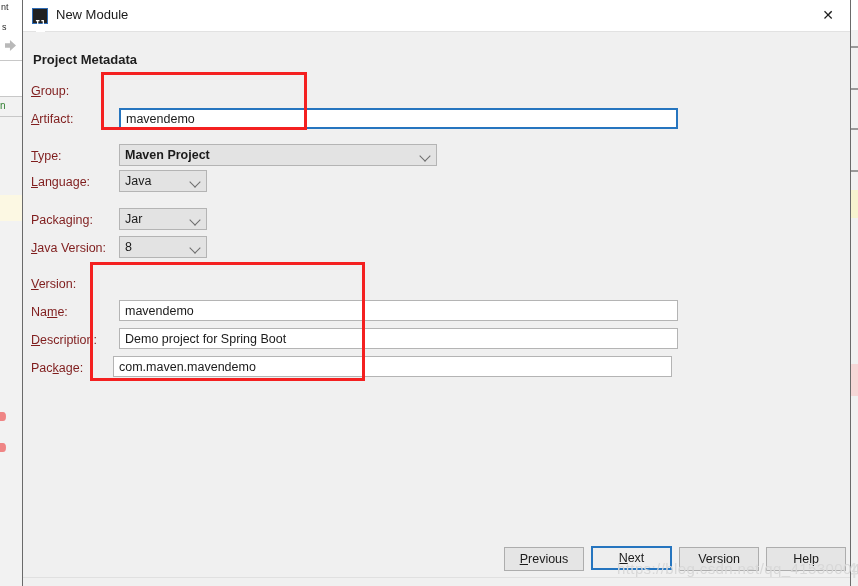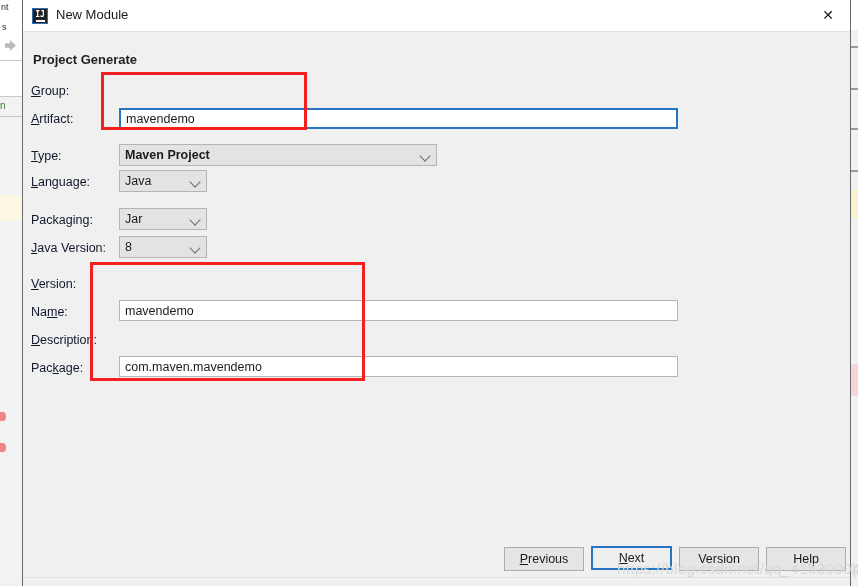--- a/index.html
+++ b/index.html
@@ -35,41 +35,41 @@
   }
   #titlebar{
     position:relative;height:31px;background:#ffffff;
     border-bottom:1px solid #e2e2e2;
   }
   #win-icon{
     position:absolute;left:9px;top:8px;width:16px;height:16px;
     background:#212121;border:1px solid #2f6cb5;box-sizing:border-box;
     color:#ffffff;font-size:8px;font-weight:bold;line-height:9px;
     text-align:center;font-family:"DejaVu Sans Mono",monospace;
-    padding-top:1px;
+    padding-top:11px;
   }
   #win-icon .ij-bar{display:block;width:9px;height:2px;background:#ffffff;margin:1px auto 0;}
   #win-title{
     position:absolute;left:33px;top:7px;font-size:13px;color:#1a1a1a;
   }
   #close-btn{
     position:absolute;right:0;top:0;width:44px;height:30px;
     display:flex;align-items:center;justify-content:center;
     font-size:14px;color:#1d1d1d;
   }
 
   
   #content{position:relative;height:554px;background:#f0f0f0;}
 
   #section-title{
     position:absolute;left:10px;top:20px;font-size:13px;font-weight:bold;color:#1e1e1e;
   }
 
   .row-label{
-    position:absolute;font-size:12.5px;color:#0f172a;white-space:nowrap;
+    position:absolute;font-size:12.5px;color:#7f1d1d;white-space:nowrap;
   }
   .row-label u{text-decoration:underline;}
 
   .textfield{
     position:absolute;background:#ffffff;border:1px solid #b4b4b4;
     box-sizing:border-box;font-size:12.5px;color:#1b1b1b;
     padding:0 5px;display:flex;align-items:center;height:21px;
   }
   .textfield.focused{border:2px solid #2675bf;}
 
@@ -133,21 +133,21 @@
 <div id="dialog">
 
   <div id="titlebar">
     <div id="win-icon">IJ<span class="ij-bar"></span></div>
     <div id="win-title">New Module</div>
     <div id="close-btn">✕</div>
   </div>
 
   <div id="content">
 
-    <div id="section-title">Project Generate</div>
+    <div id="section-title">Project Metadata</div>
 
     <div class="row-label" style="left:8px;top:52px"><u>G</u><span>roup:</span></div>
 
     <div class="row-label" style="left:8px;top:80px"><u>A</u><span>rtifact:</span></div>
     <div class="textfield focused" style="left:96px;top:76px;width:559px">
         <span>mavendemo</span>
       </div>
 
     <div class="row-label" style="left:8px;top:117px"><u>T</u><span>ype:</span></div>
     <div class="combo" style="left:96px;top:112px;width:318px">
@@ -174,23 +174,26 @@
     </div>
 
     <div class="row-label" style="left:8px;top:245px"><u>V</u><span>ersion:</span></div>
 
     <div class="row-label" style="left:8px;top:273px"><span>Na</span><u>m</u><span>e:</span></div>
     <div class="textfield" style="left:96px;top:268px;width:559px">
         <span>mavendemo</span>
       </div>
 
     <div class="row-label" style="left:8px;top:301px"><u>D</u><span>escription:</span></div>
+    <div class="textfield" style="left:96px;top:296px;width:559px">
+        <span>Demo project for Spring Boot</span>
+      </div>
 
     <div class="row-label" style="left:8px;top:329px"><span>Pac</span><u>k</u><span>age:</span></div>
-    <div class="textfield" style="left:96px;top:324px;width:559px">
+    <div class="textfield" style="left:90px;top:324px;width:559px">
         <span>com.maven.mavendemo</span>
       </div>
 
     <div class="annot" style="left:78px;top:40px;width:206px;height:58px"></div>
     <div class="annot" style="left:67px;top:230px;width:275px;height:119px"></div>
 
     <div class="btn" style="left:481px;top:515px;width:80px">
         <u>P</u>
         <span>revious</span>
       </div>

